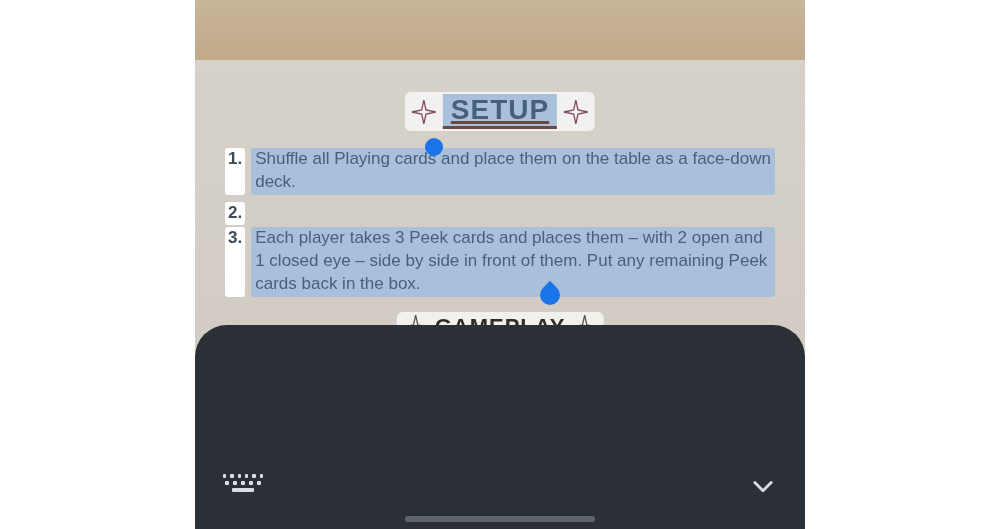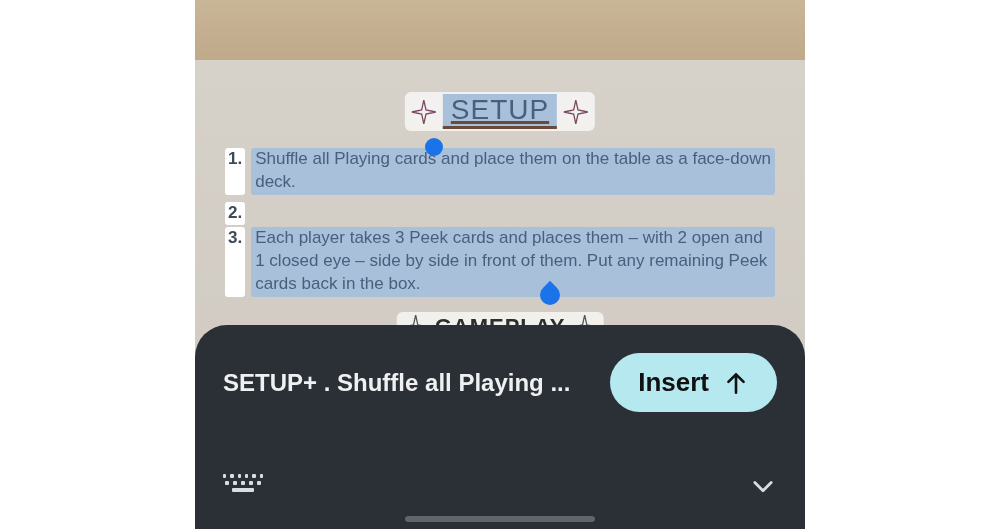--- a/index.html
+++ b/index.html
@@ -22,21 +22,21 @@
     background: linear-gradient(#d6d1c9,#cfc9c0);
   }
 
   .setup-band {
     position:absolute; left:50%; top:92px; transform:translateX(-50%);
     display:flex; align-items:center; gap:6px;
     background: rgba(255,255,255,0.7);
     border-radius:6px; padding:2px 6px;
   }
   .setup-title {
-    font-size:28px; font-weight:400; letter-spacing:1px;
+    font-size:28px; font-weight:700; letter-spacing:1px;
     color:#46607e;
     background:#a9c0db;
     padding:0 8px;
     border-bottom:3px solid #6b4a3a;
     text-decoration: underline;
     text-decoration-color:#6b4a3a;
     text-decoration-thickness:3px;
   }
   .star { width:26px; height:26px; }
 
@@ -155,29 +155,20 @@
     <svg class="star" viewBox="0 0 24 24">
       <path d="M12 1 L14 10 L23 12 L14 14 L12 23 L10 14 L1 12 L10 10 Z" fill="none" stroke="#555" stroke-width="1.2"></path>
     </svg>
     <span class="gp-title">GAMEPLAY</span>
     <svg class="star" viewBox="0 0 24 24">
       <path d="M12 1 L14 10 L23 12 L14 14 L12 23 L10 14 L1 12 L10 10 Z" fill="none" stroke="#555" stroke-width="1.2"></path>
     </svg>
   </div>
 
   <div class="sheet">
-    <div class="sheet-top">
-      <div class="recog">SETUP+ . Shuffle all Playing ...</div>
-      <button class="insert-btn">
-        <span>Insert</span>
-        <svg viewBox="0 0 24 24">
-          <path d="M12 21 V4 M12 4 L5 11 M12 4 L19 11" fill="none" stroke="#111" stroke-width="2.4" stroke-linecap="round" stroke-linejoin="round"></path>
-        </svg>
-      </button>
-    </div>
 
     <div class="sheet-bottom">
       <div class="kbdots">
         <div class="r">
             <span class="d"></span>
             <span class="d"></span>
             <span class="d"></span>
             <span class="d"></span>
             <span class="d"></span>
             <span class="d"></span>

